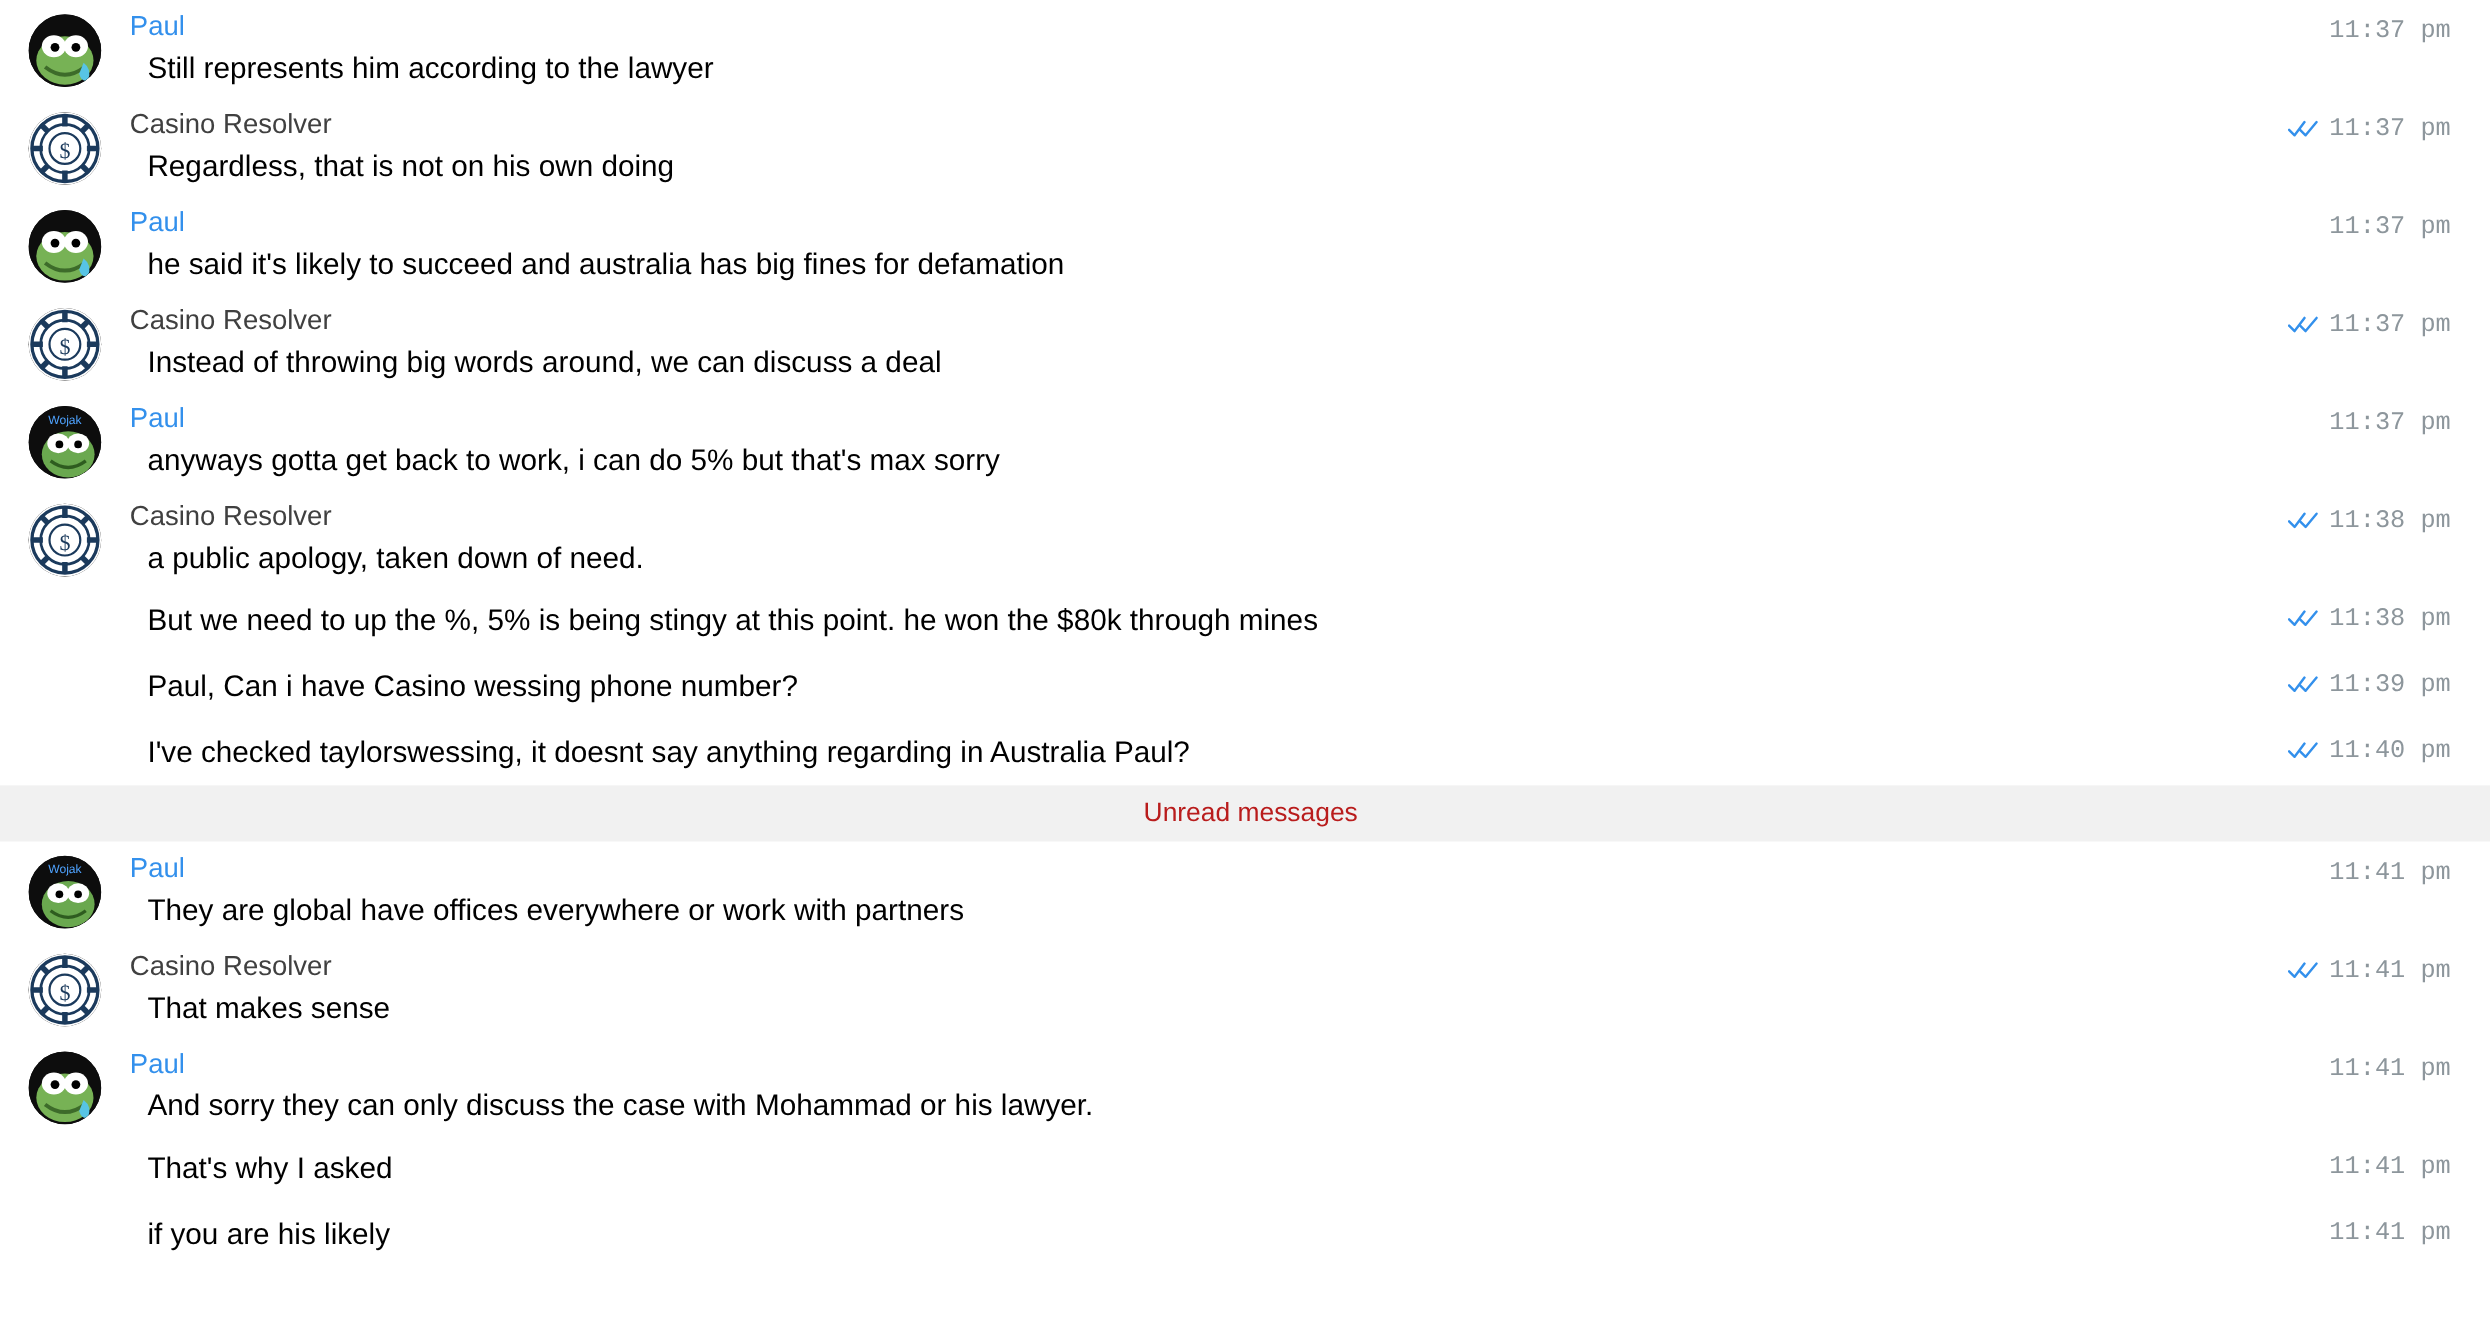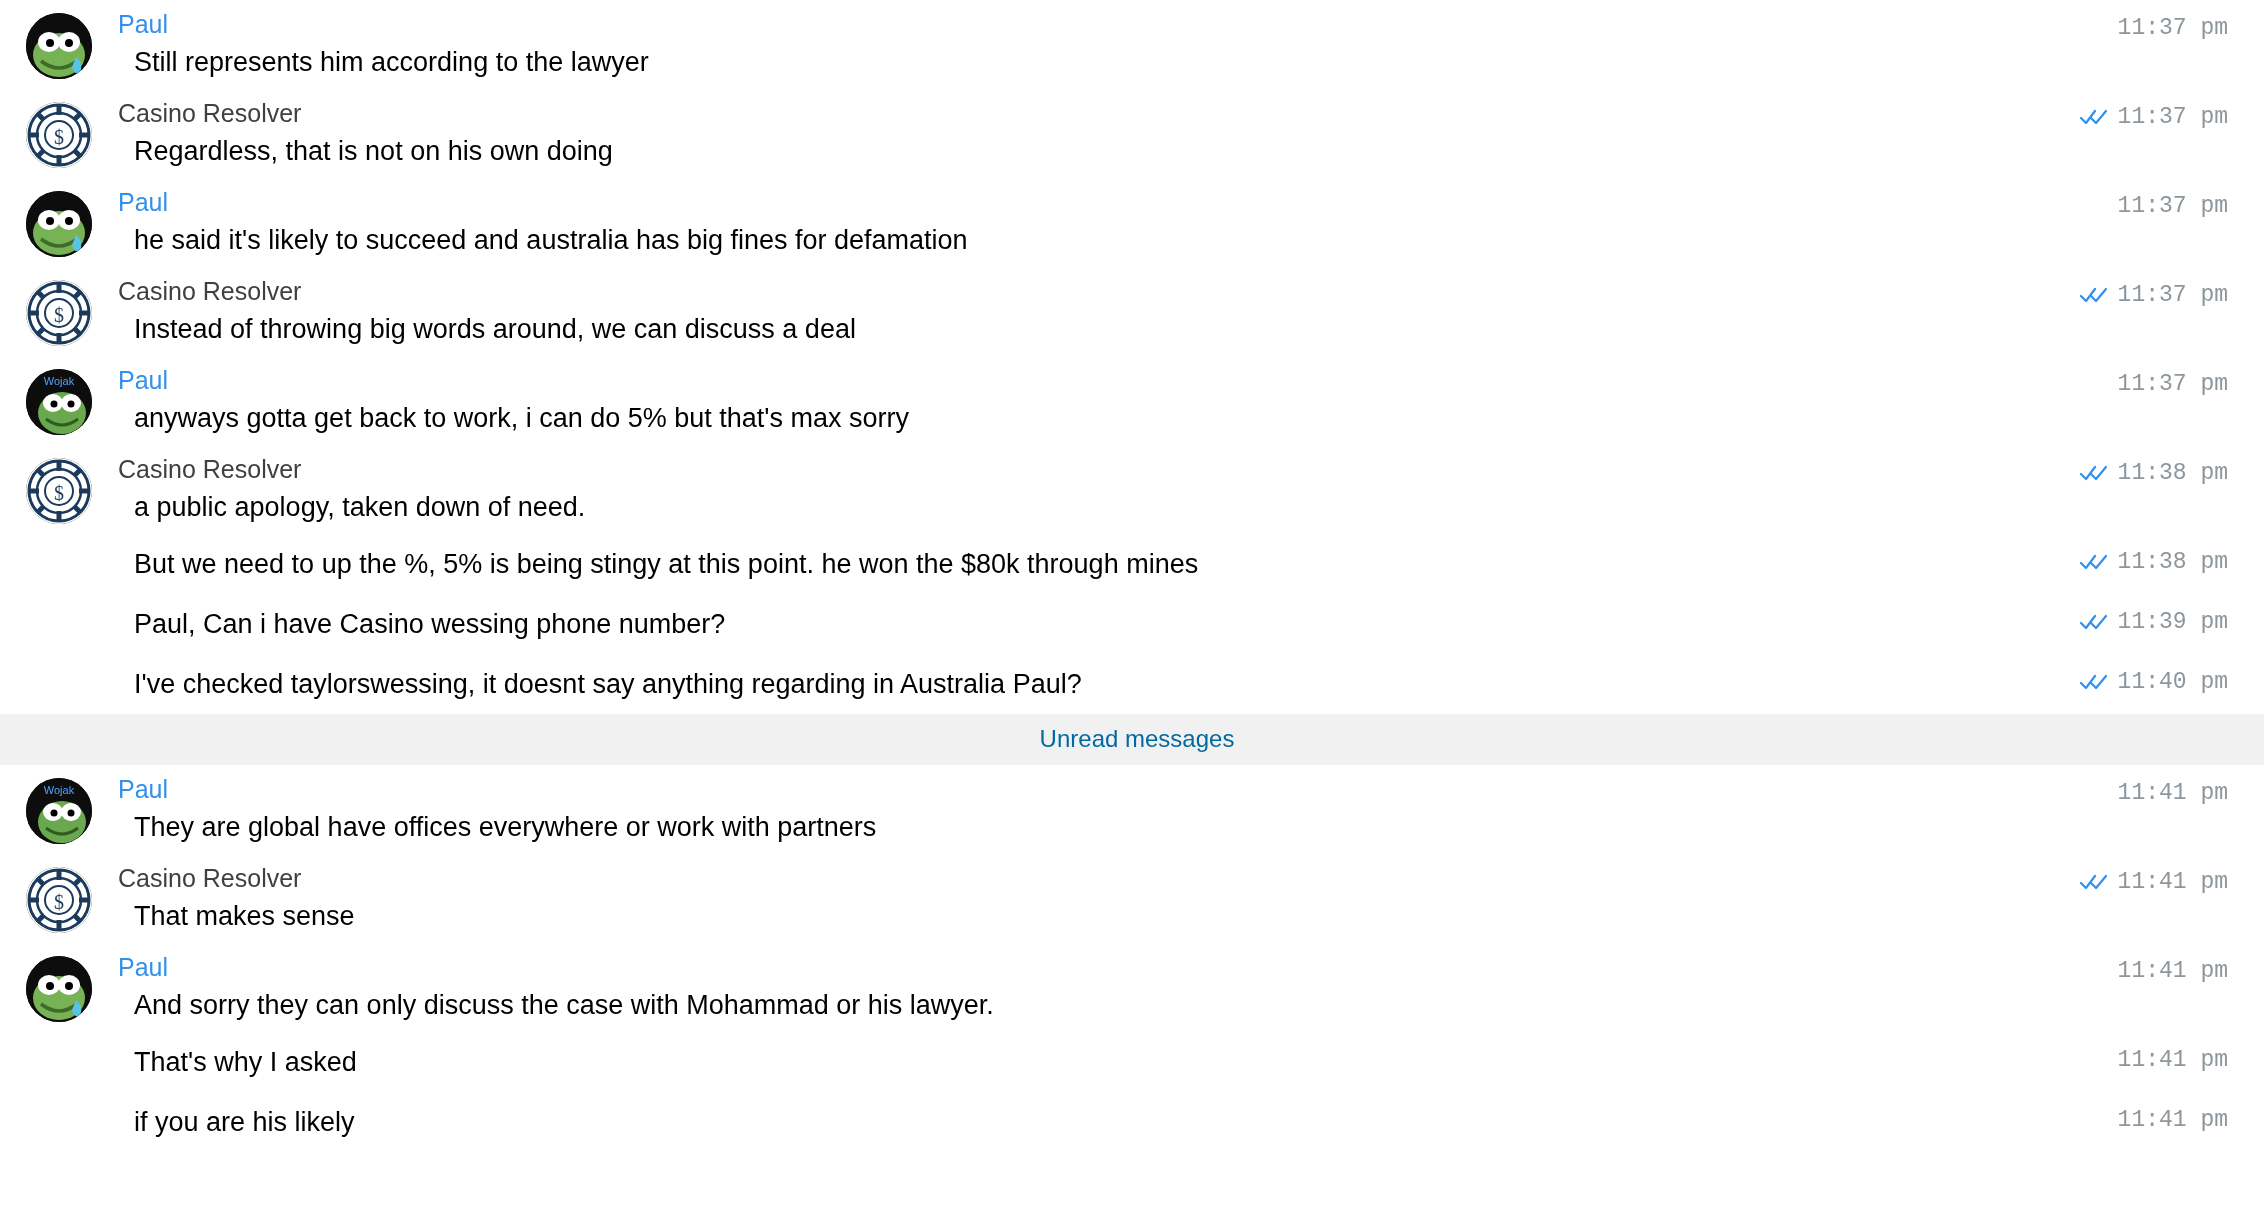--- a/index.html
+++ b/index.html
@@ -84,21 +84,21 @@
     display: inline-block;
     width: 28px;
     height: 18px;
     position: relative;
   }
   .ticks svg { display: block; }
   .unread-divider {
     background: #f1f1f1;
     text-align: center;
     font-size: 24px;
-    color: #0369a1;
+    color: #b91c1c;
     line-height: 30px;
     padding: 10px 0 11px 10px;
   }
   .continuation .body-cell { padding-left: 0; }
 </style>
 </head>
 <body>
 
 <div id="chat">
 

